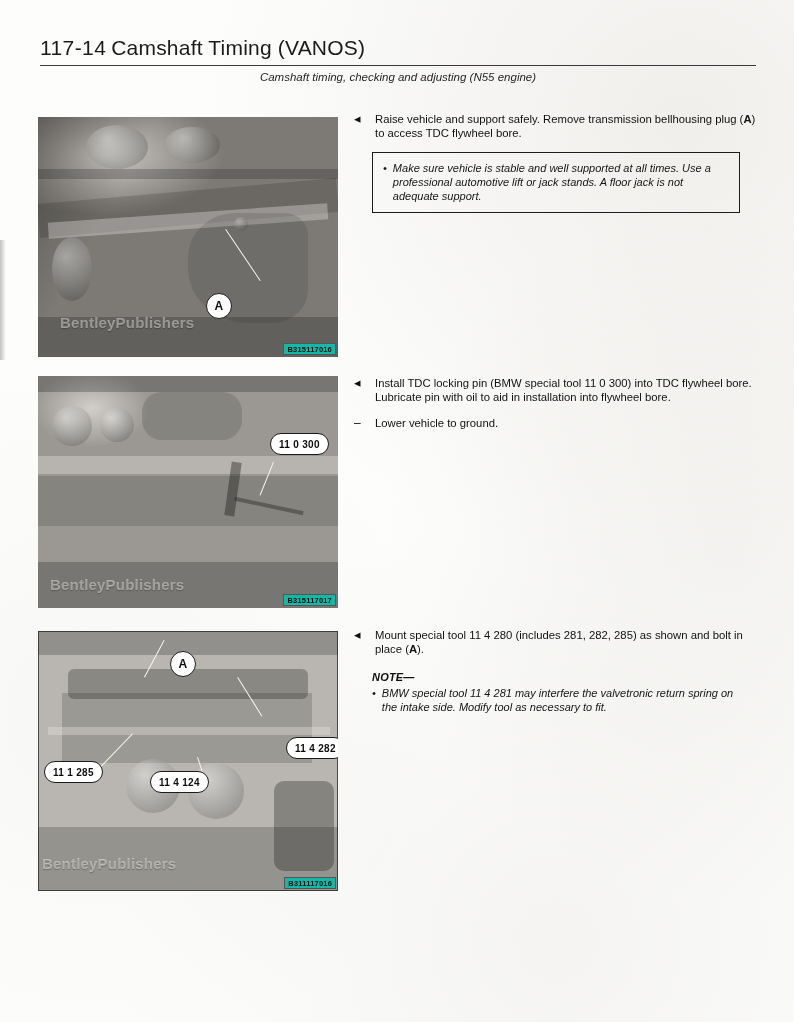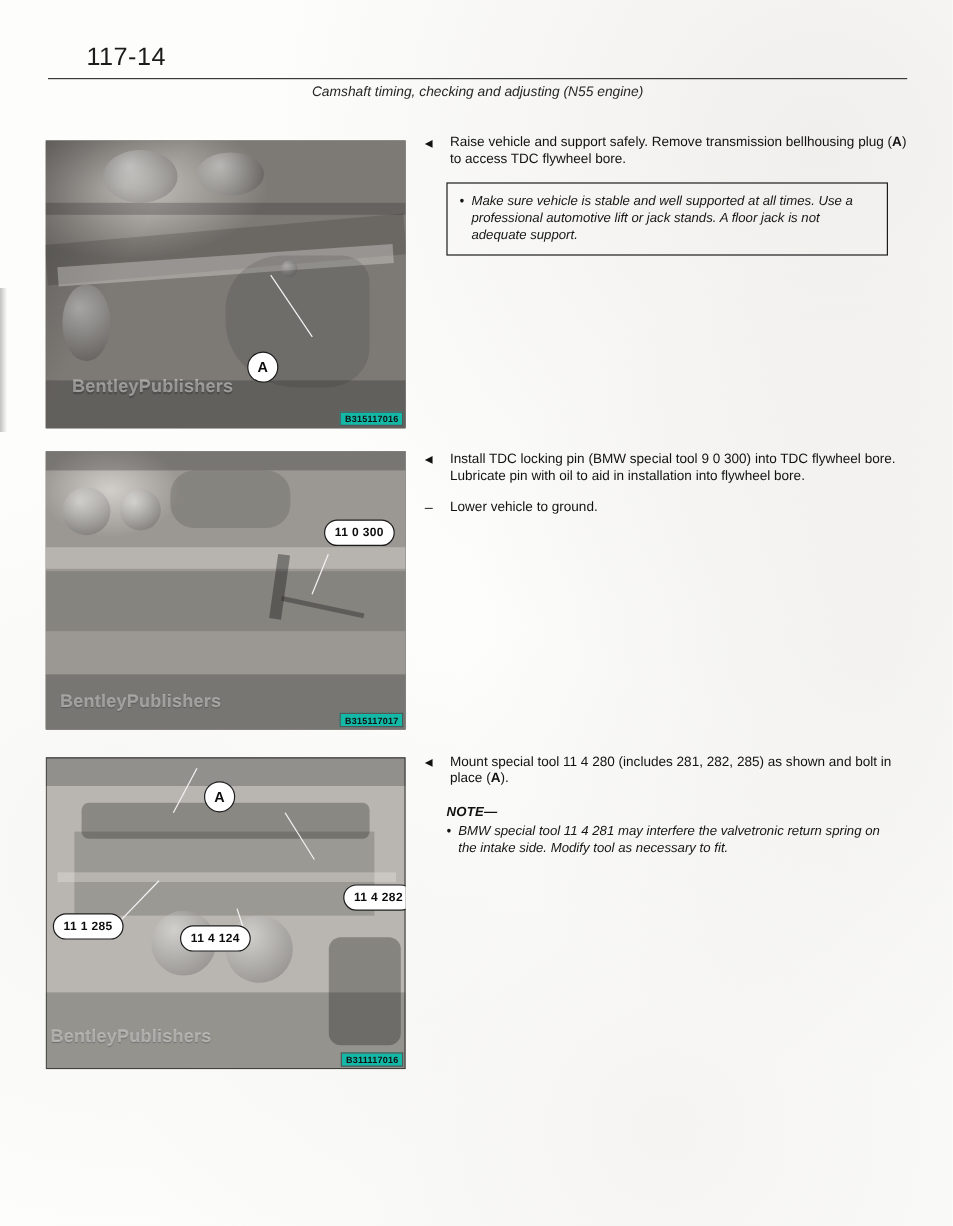--- a/index.html
+++ b/index.html
@@ -44,21 +44,20 @@
   .header {
     position: absolute;
     left: 40px;
     top: 36px;
     width: 716px;
   }
   .header-line1 {
     display: flex;
     align-items: flex-end;
     gap: 5px;
-    margin-left: 32px;
   }
   .page-number {
     font-size: 21px;
     letter-spacing: 0.4px;
     color: #1b1b1b;
   }
   .chapter-title {
     font-size: 21px;
     letter-spacing: 0.2px;
     color: #1b1b1b;
@@ -256,20 +255,21 @@
 </head>
 <body>
 
 <div class="page">
   <div class="paper-tint"></div>
   <div class="edge-left"></div>
 
   <div class="header">
     <div class="header-line1">
       <div class="page-number">117-14</div>
+      <div class="chapter-title">Camshaft Timing (VANOS)</div>
     </div>
     <div class="header-rule"></div>
     <div class="subtitle">Camshaft timing, checking and adjusting (N55 engine)</div>
   </div>
 
   <div class="figure fig1">
     <div class="photo p1">
       <div class="blob" style="left:48px; top:8px; width:62px; height:44px;"></div>
       <div class="blob" style="left:126px; top:10px; width:56px; height:36px;"></div>
       <div class="dark-band" style="left:0; top:52px; width:300px; height:10px; opacity:.45;"></div>
@@ -338,21 +338,21 @@
       <div class="callbox-item">
         <span class="bullet">•</span>
         <span>Make sure vehicle is stable and well supported at all times. Use a professional automotive lift or jack stands. A floor jack is not adequate support.</span>
       </div>
     </div>
   </div>
 
   <div class="textcol block b2">
     <div class="step">
       <div class="arrow-marker">◂</div>
-      <div class="step-text">Install TDC locking pin (BMW special tool 9 0 300) into TDC flywheel bore. Lubricate pin with oil to aid in installation into flywheel bore.</div>
+      <div class="step-text">Install TDC locking pin (BMW special tool 11 0 300) into TDC flywheel bore. Lubricate pin with oil to aid in installation into flywheel bore.</div>
     </div>
     <div class="step">
       <div class="dash-marker">–</div>
       <div class="step-text">Lower vehicle to ground.</div>
     </div>
   </div>
 
   <div class="textcol block b3">
     <div class="step">
       <div class="arrow-marker">◂</div>

